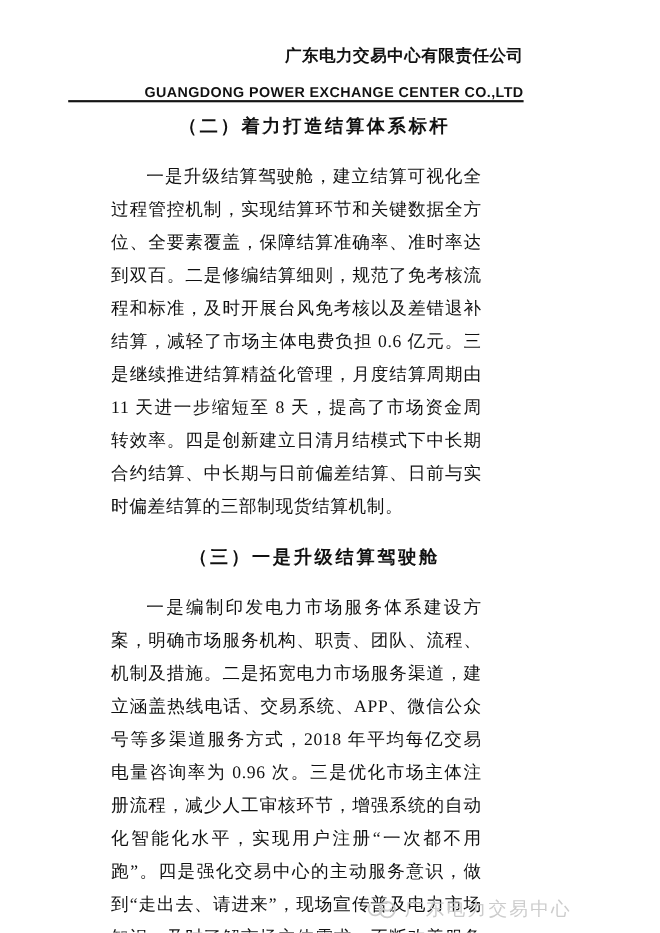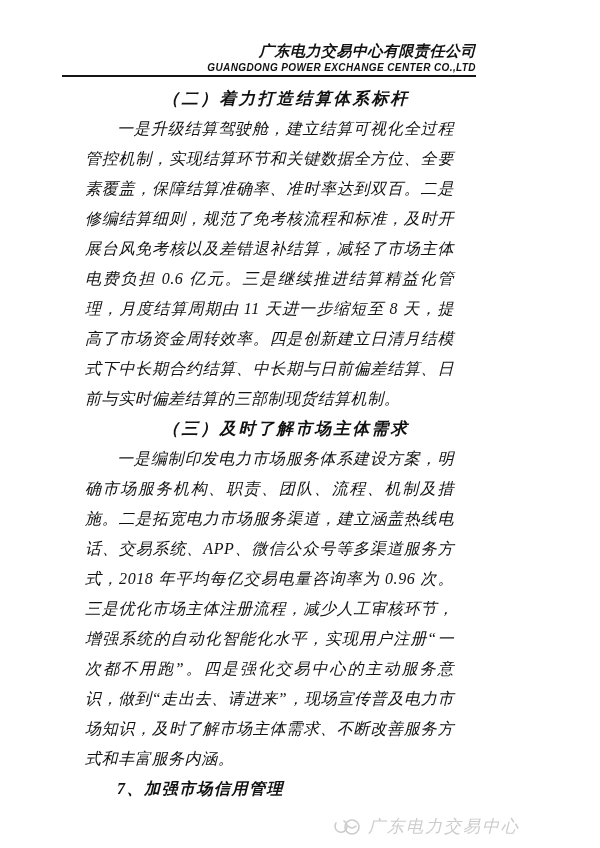--- a/index.html
+++ b/index.html
@@ -8,42 +8,41 @@
     background: #ffffff;
   }
   .page {
     position: relative;
     width: 536px;
     height: 848px;
     background: #ffffff;
     overflow: hidden;
     font-family: "Liberation Serif", serif;
     color: #111111;
-    font-style: italic;
   }
   
   .hdr {
     margin: 42px 60px 0 62px;
   }
   .hdr-text {
     text-align: right;
     font-family: "Liberation Sans", sans-serif;
   }
   .company-cn {
     font-size: 15px;
     font-weight: 700;
     letter-spacing: 0.5px;
     line-height: 17px;
   }
   .company-en {
-    font-size: 10px;
+    font-size: 13px;
     font-weight: 700;
     letter-spacing: 0.4px;
     line-height: 11px;
-    margin-top: 3px;
+    margin-top: 19px;
   }
   .slogan {
     font-size: 9.5px;
     font-weight: 700;
     letter-spacing: 0.3px;
     line-height: 12px;
     margin-top: 1px;
   }
   .hdr-rule {
     border: 0;
@@ -70,21 +69,21 @@
   .sub-heading {
     margin: 0;
     font-size: 16px;
     font-weight: 700;
     text-indent: 2em;
     letter-spacing: 1.5px;
     line-height: 30px;
     text-align: left;
   }
   .para {
-    margin: 0;
+    margin: 16px;
     text-indent: 2em;
   }
   
   .page-number {
     position: absolute;
     top: 780px;
     left: 0;
     width: 592px;
     text-align: right;
     font-size: 12px;
@@ -118,21 +117,21 @@
     <div class="hdr-text">
       <div class="company-cn">广东电力交易中心有限责任公司</div>
       <div class="company-en">GUANGDONG POWER EXCHANGE CENTER CO.,LTD</div>
     </div>
     <hr class="hdr-rule">
   </header>
 
   <main class="doc-body">
     <h2 class="sec-heading">（二）着力打造结算体系标杆</h2>
     <p class="para">一是升级结算驾驶舱，建立结算可视化全过程管控机制，实现结算环节和关键数据全方位、全要素覆盖，保障结算准确率、准时率达到双百。二是修编结算细则，规范了免考核流程和标准，及时开展台风免考核以及差错退补结算，减轻了市场主体电费负担 0.6 亿元。三是继续推进结算精益化管理，月度结算周期由 11 天进一步缩短至 8 天，提高了市场资金周转效率。四是创新建立日清月结模式下中长期合约结算、中长期与日前偏差结算、日前与实时偏差结算的三部制现货结算机制。</p>
-    <h2 class="sec-heading">（三）及时了解市场主体需求</h2>
+    <h2 class="sec-heading">（三）一是升级结算驾驶舱</h2>
     <p class="para">一是编制印发电力市场服务体系建设方案，明确市场服务机构、职责、团队、流程、机制及措施。二是拓宽电力市场服务渠道，建立涵盖热线电话、交易系统、APP、微信公众号等多渠道服务方式，2018 年平均每亿交易电量咨询率为 0.96 次。三是优化市场主体注册流程，减少人工审核环节，增强系统的自动化智能化水平，实现用户注册“一次都不用跑”。四是强化交易中心的主动服务意识，做到“走出去、请进来”，现场宣传普及电力市场知识，及时了解市场主体需求、不断改善服务方式和丰富服务内涵。</p>
     <h3 class="sub-heading">7、加强市场信用管理</h3>
   </main>
 
   <div class="page-number">25</div>
 
   <div class="watermark">
     <span class="wm-logo">
       <svg viewBox="0 0 30 20" width="30" height="20" xmlns="http://www.w3.org/2000/svg">
         <path d="M3,6 a6,6 0 1 0 8,-2" fill="none" stroke="#cccccc" stroke-width="1.6" stroke-linecap="round"></path>

